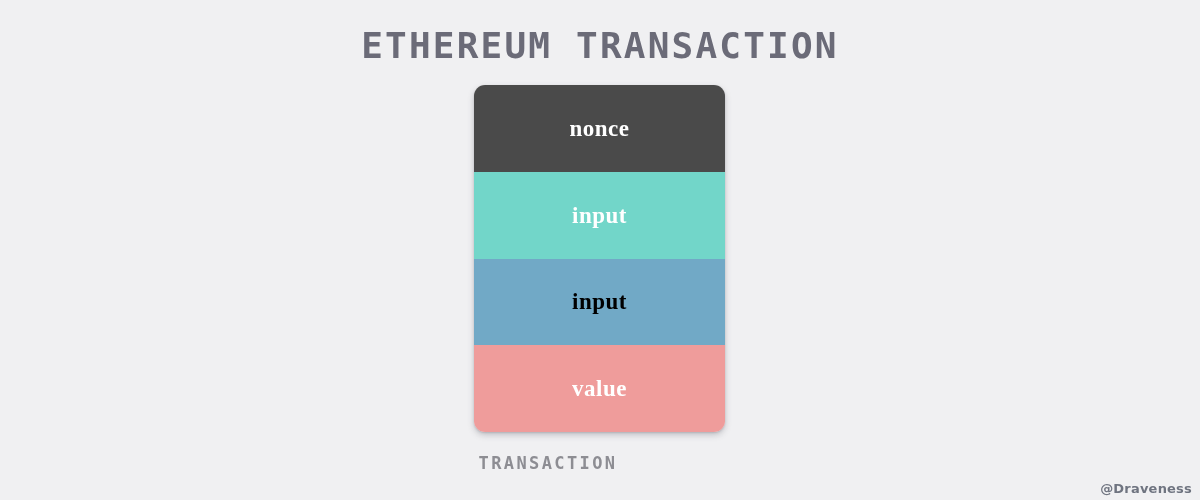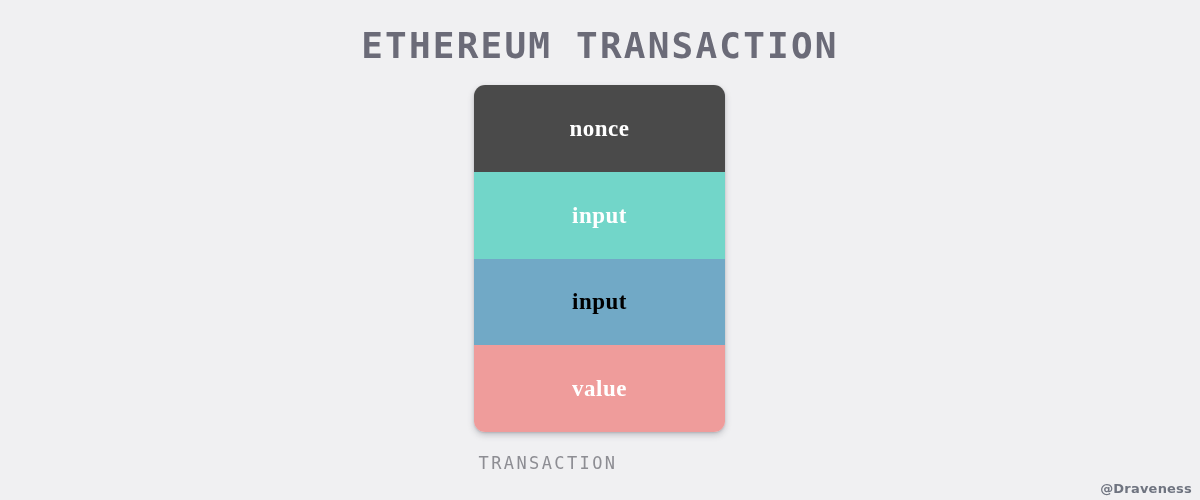--- a/index.html
+++ b/index.html
@@ -75,21 +75,21 @@
 
   
   .diagram-caption {
     position: absolute;
     top: 455px;
     left: 0;
     width: 1096px;
     text-align: center;
     font-family: "DejaVu Sans Mono", "Liberation Mono", monospace;
     font-size: 17px;
-    font-weight: 400;
+    font-weight: 700;
     letter-spacing: 2.4px;
     color: #8D8D93;
     white-space: nowrap;
     line-height: 1;
   }
 
   
   .watermark {
     position: absolute;
     right: 8px;

